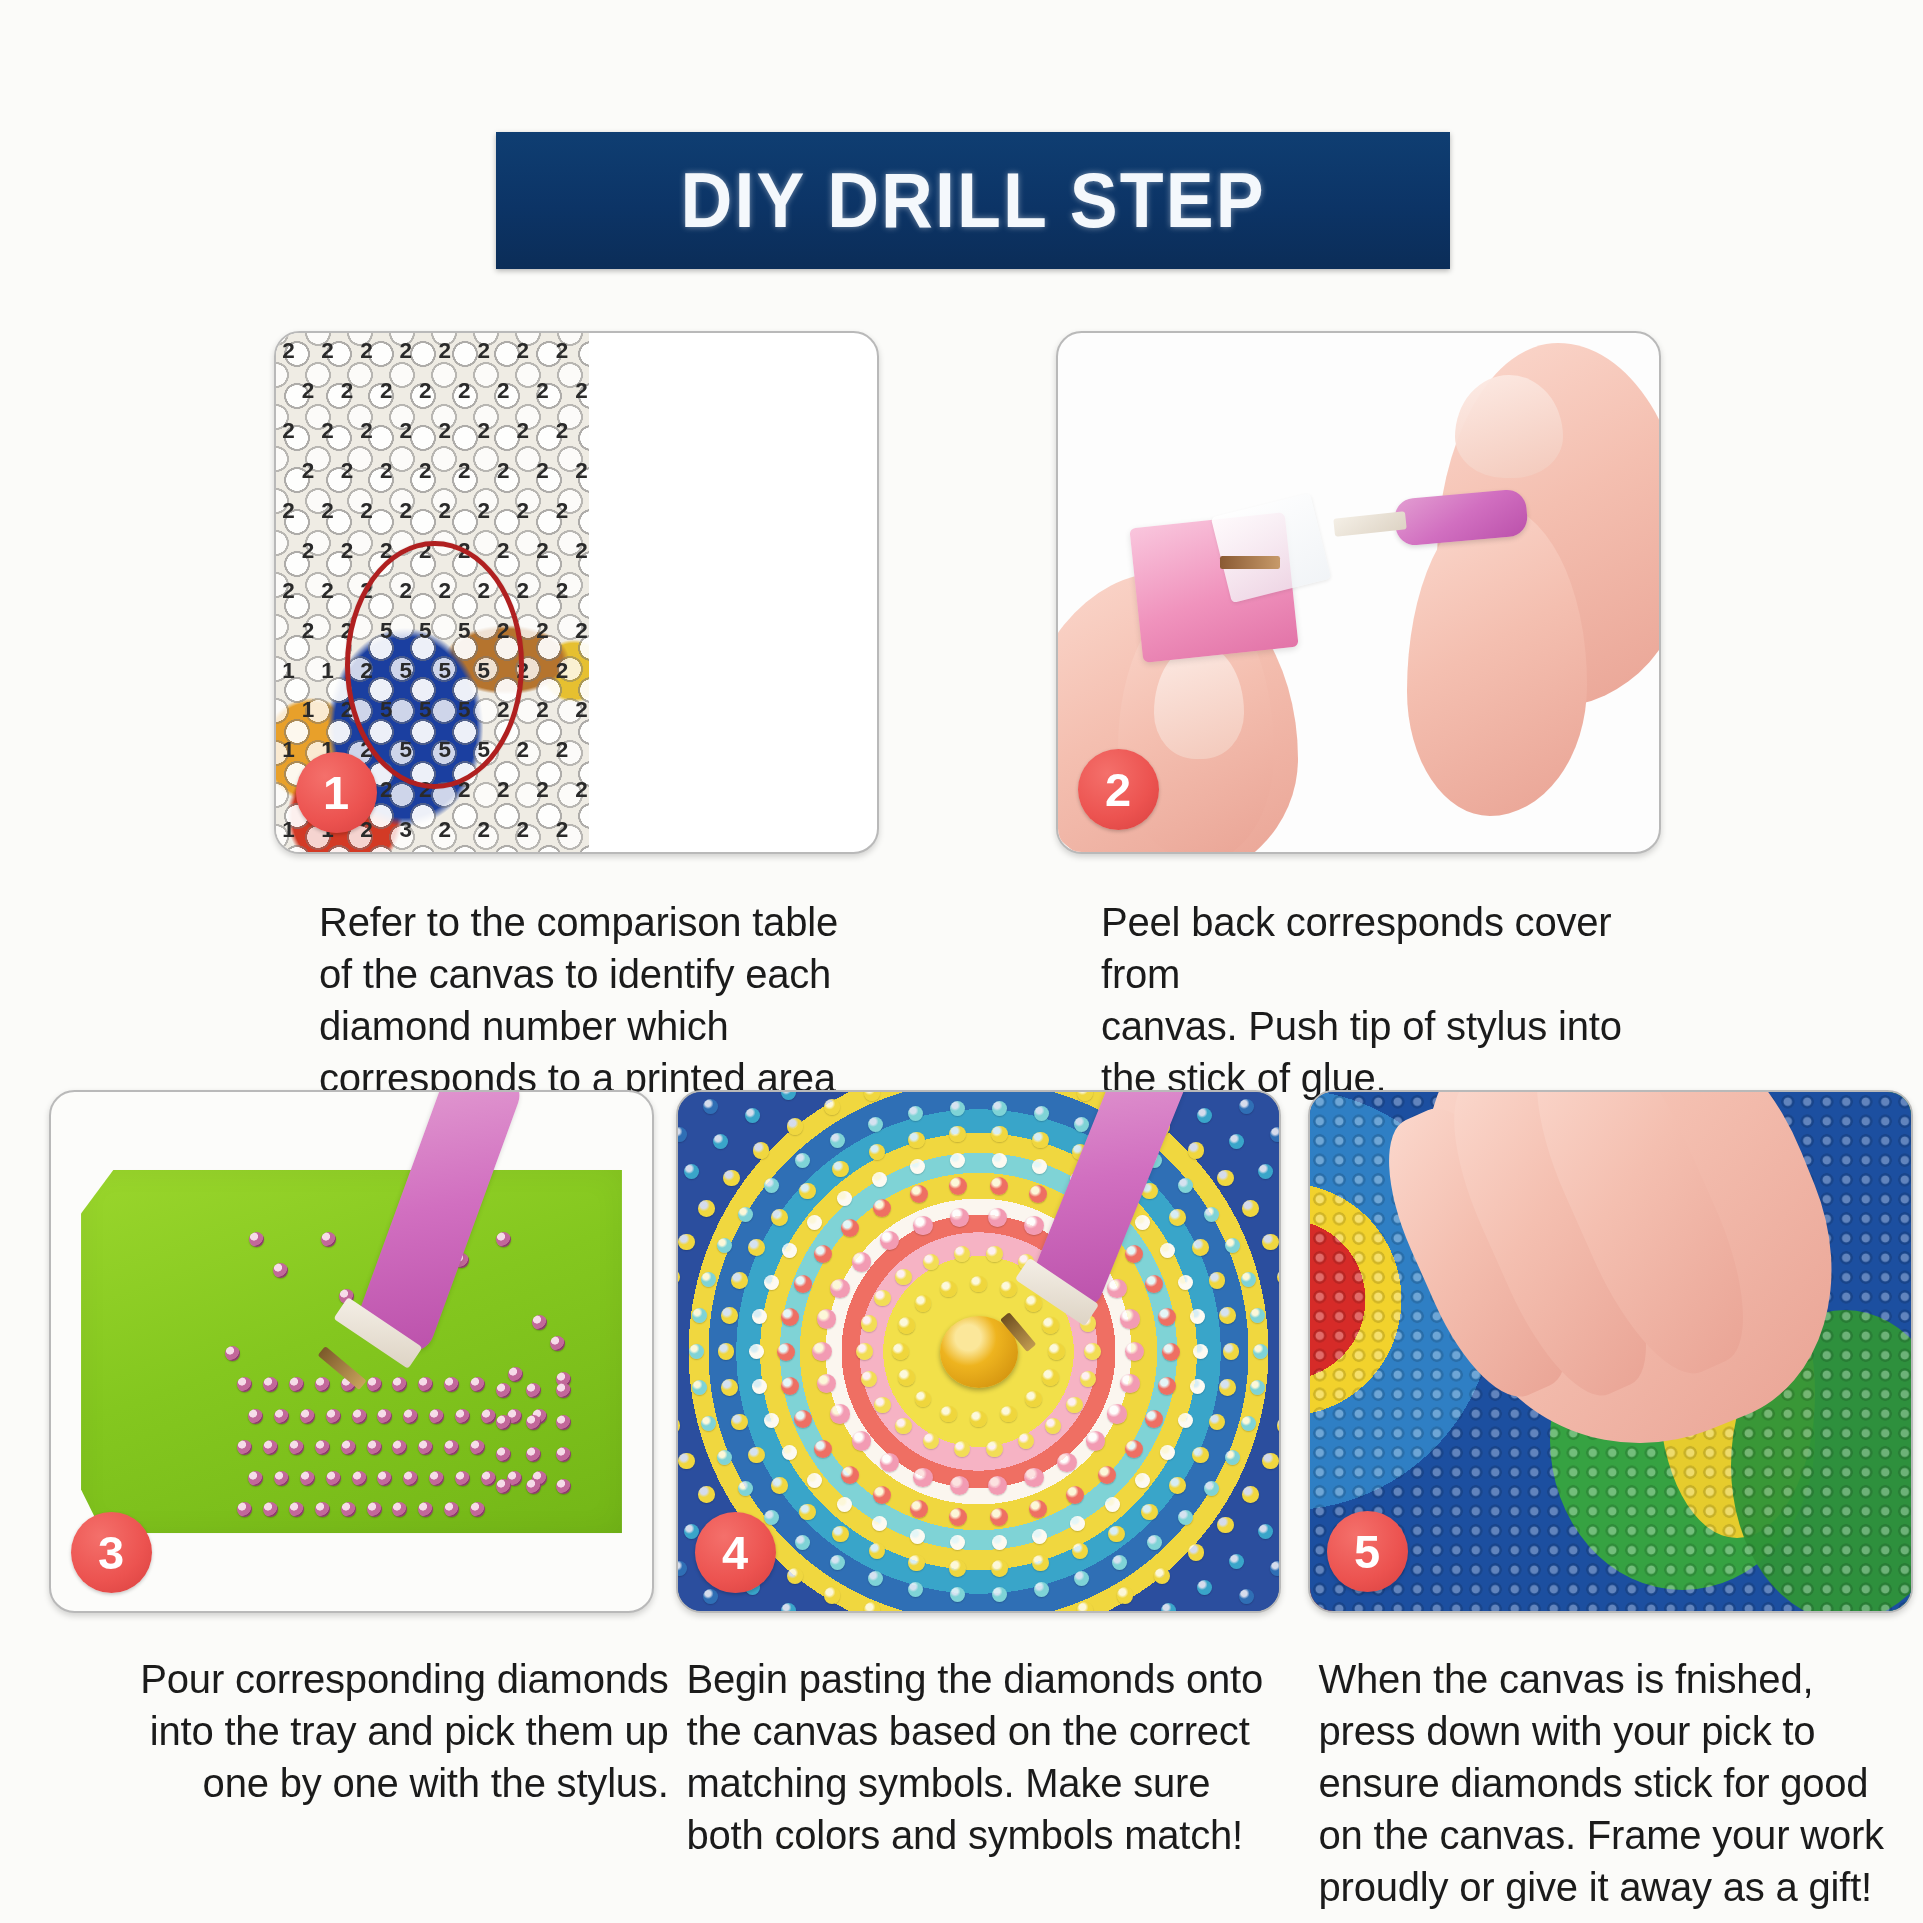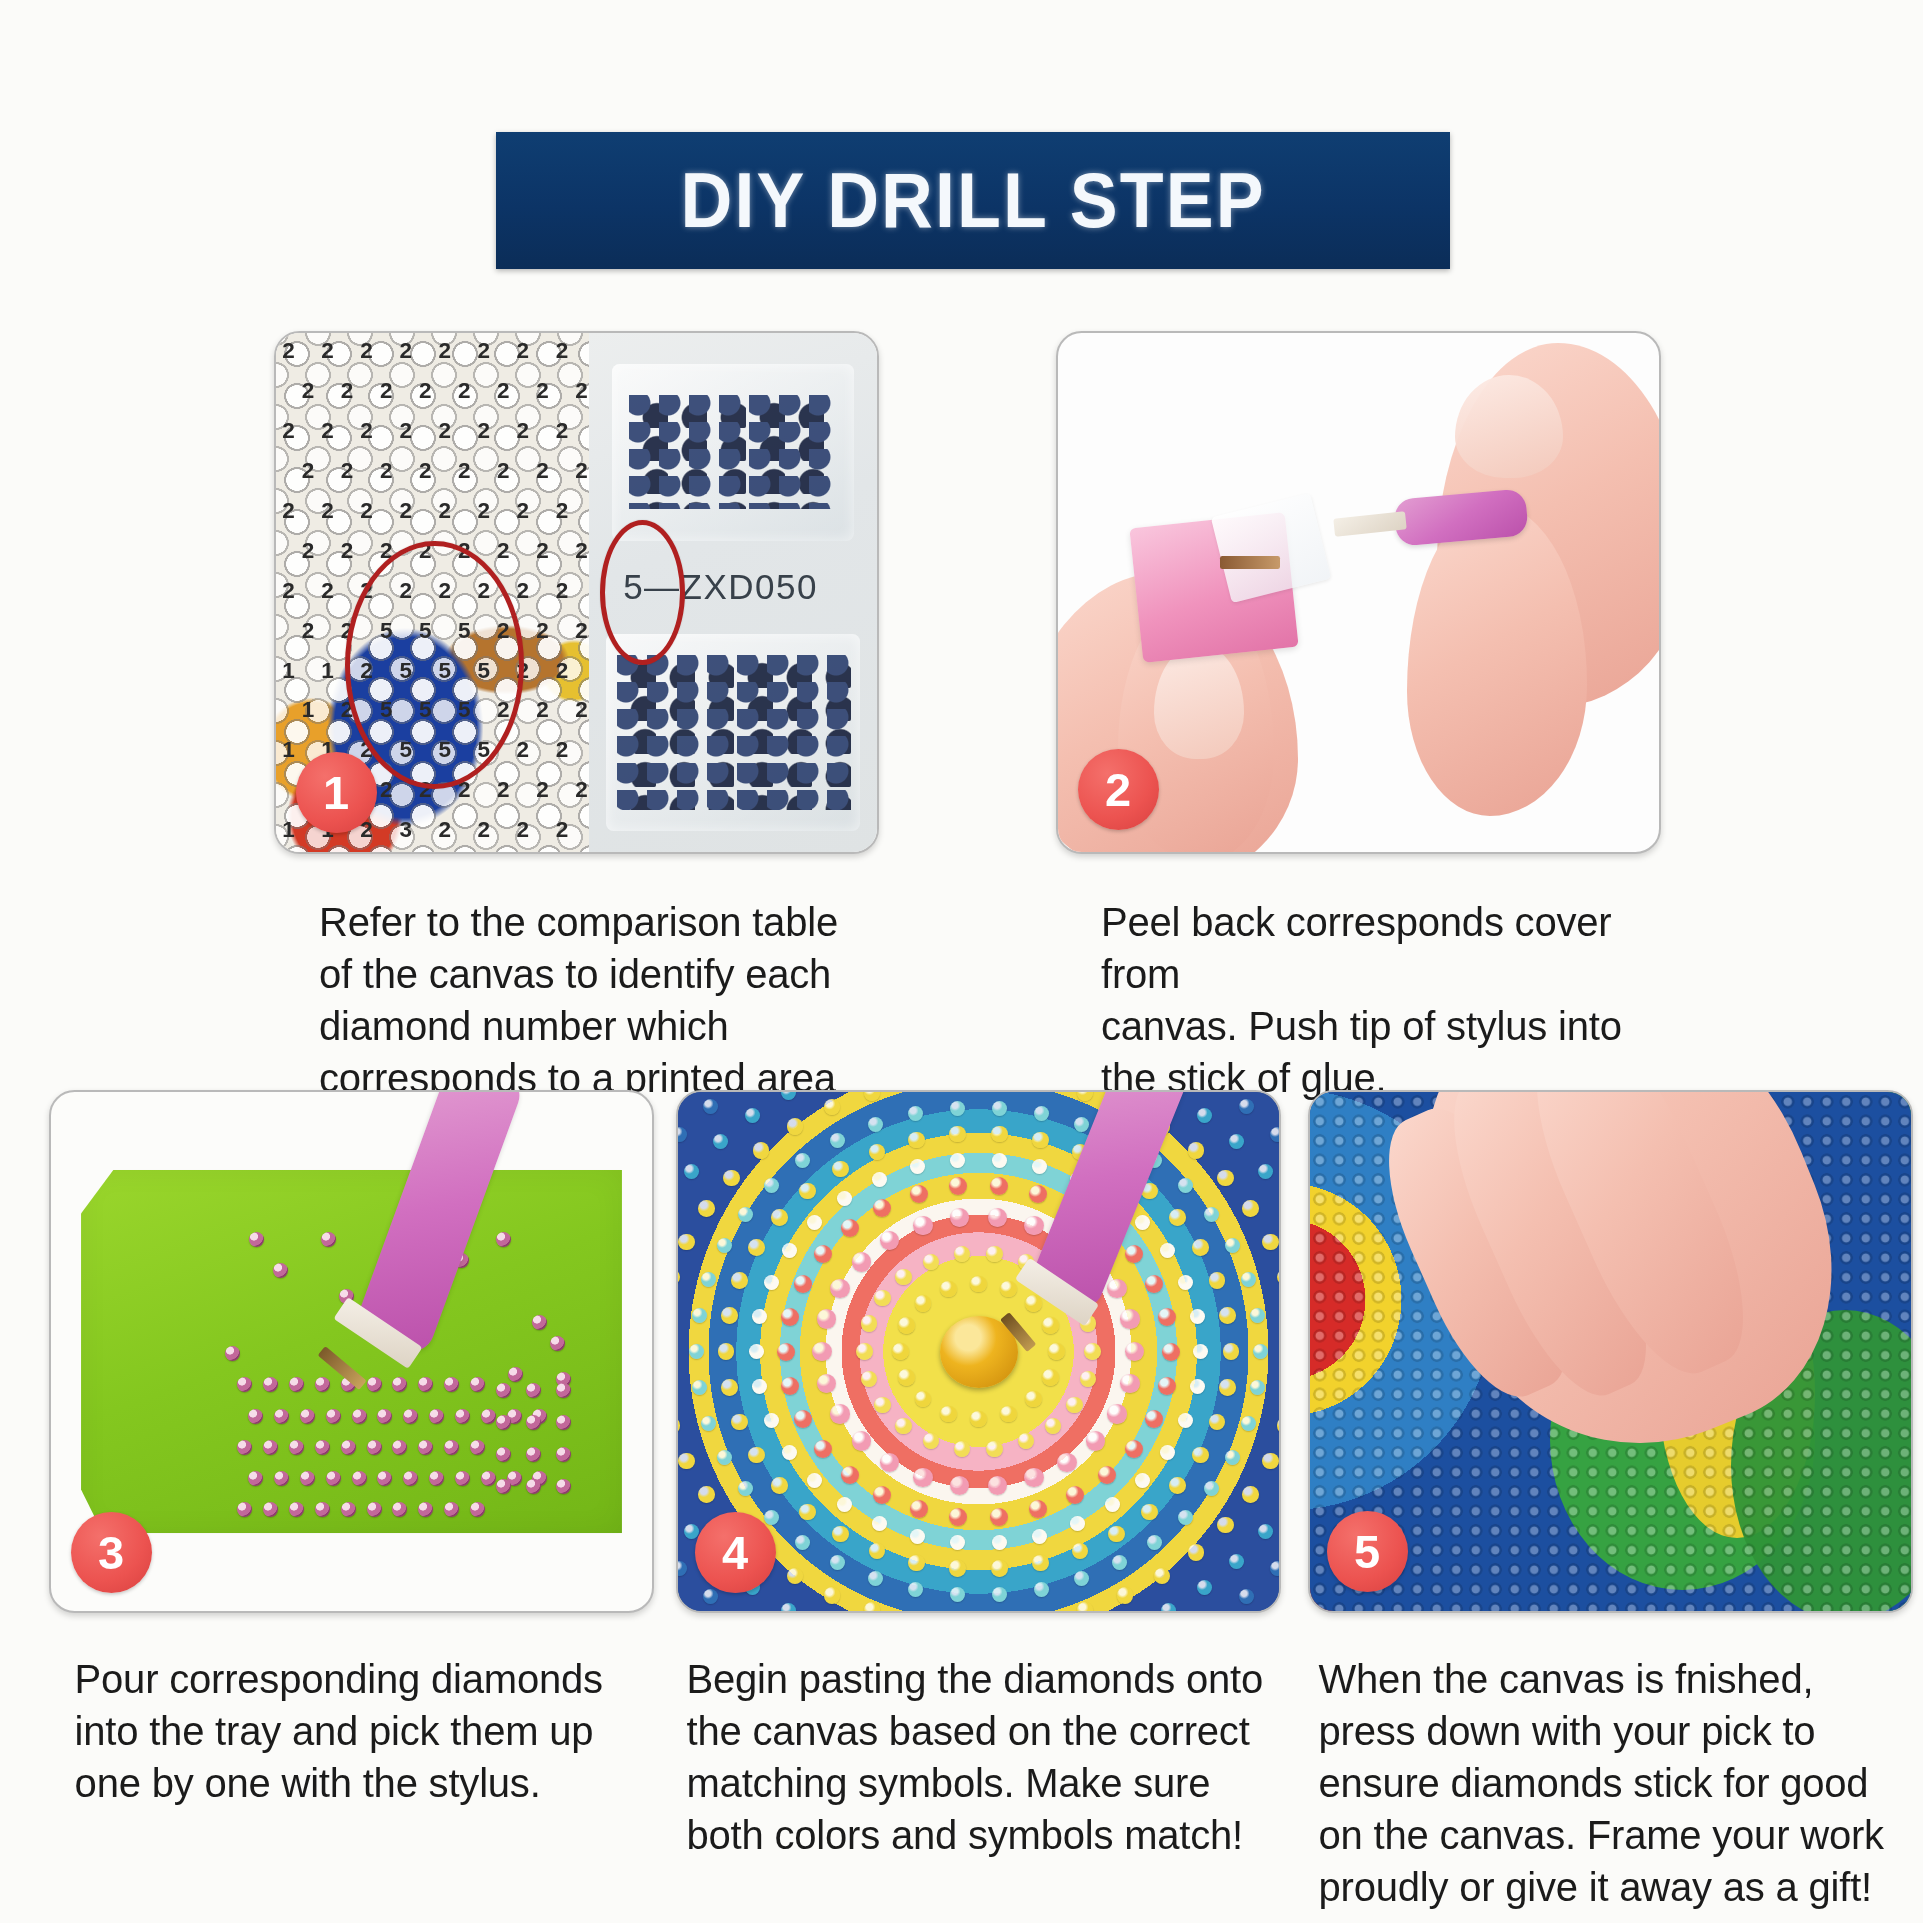--- a/index.html
+++ b/index.html
@@ -131,21 +131,21 @@
   #p3{left:49px;top:1090px;}
   #p3 .frame{width:601px;height:519px;background:#fcfcfa;}
   .tray{position:absolute;left:5%;top:15%;width:90%;height:70%;
     background:linear-gradient(160deg,#9ad62c 0%,#84c71f 45%,#73b617 100%);
     box-shadow:inset 0 0 30px rgba(0,0,0,.06), 0 2.3px 6px rgba(0,0,0,.12);
     clip-path:polygon(6% 0,100% 0,100% 100%,4% 100%,0 88%,0 12%);}
   .gem{position:absolute;width:15px;height:15px;border-radius:50%;
     background:radial-gradient(circle at 33% 30%,#f6dce9 0 26%,#c2689a 30% 62%,#8e3d6e 66% 100%);
     box-shadow:0 0.8px 1.5px rgba(0,0,0,.25);}
   #p3 .badge{left:19.5px;bottom:18px;width:81px;height:81px;font-size:47px;}
-  #p3 .caption{left:25.6px;top:543px;width:594px;}
+  #p3 .caption{left:25.6px;top:543px;width:594px;text-align:right;}
 
   
   #p4{left:676px;top:1090px;}
   #p4 .frame{width:601px;height:519px;background:#21468c;}
   .mandala{position:absolute;inset:0;
     background:
       radial-gradient(circle at 50% 50%,
         #e8a41c 0 5.5%,
         #f2e04a 5.5% 24%,
         #f6b3c4 24% 30%,
@@ -301,28 +301,20 @@
             <span style="left: 29%; top: 95.8077%;">2</span>
             <span style="left: 41.5%; top: 95.8077%;">3</span>
             <span style="left: 54%; top: 95.8077%;">2</span>
             <span style="left: 66.5%; top: 95.8077%;">2</span>
             <span style="left: 79%; top: 95.8077%;">2</span>
             <span style="left: 91.5%; top: 95.8077%;">2</span>
           </div>
         <div class="red-ellipse" style="left:22%;top:40%;width:54%;height:46%;"></div>
       </div>
 
-      <div class="bag-half">
-        <div class="bag" style="left:8%;top:6%;width:84%;height:34%;"></div>
-        <div class="beads" style="left:14%;top:12%;width:72%;height:22%;"></div>
-        <div class="bag" style="left:6%;top:58%;width:88%;height:38%;"></div>
-        <div class="beads" style="left:10%;top:62%;width:82%;height:30%;"></div>
-        <div class="bag-label" style="left:12%;top:45%;">5—ZXD050</div>
-        <div class="red-ellipse" style="left:4%;top:36%;width:26%;height:26%;"></div>
-      </div>
 
     </div>
     <div class="badge">1</div>
   </div>
   <div class="caption">Refer to the comparison table
 of the canvas to identify each
 diamond number which
 corresponds to a printed area
 on the canvas.</div>
 </div>

